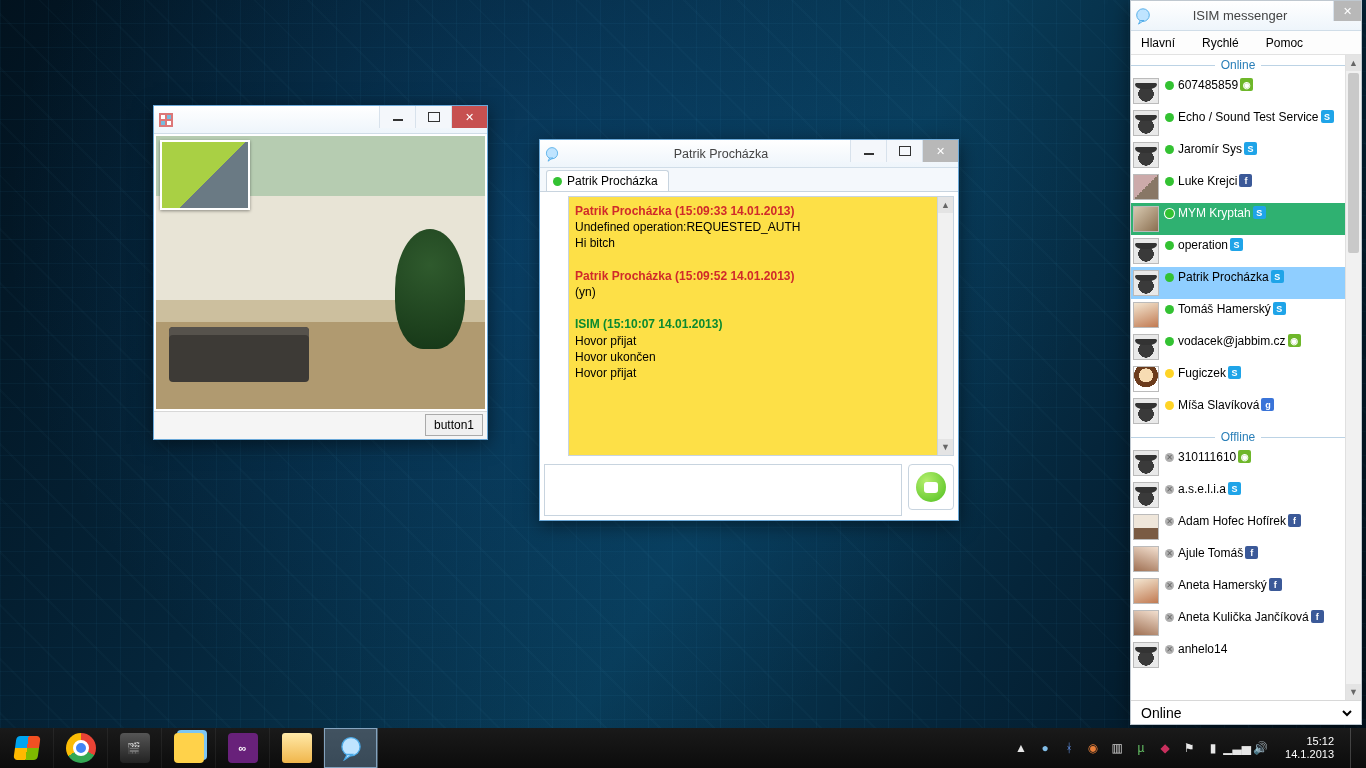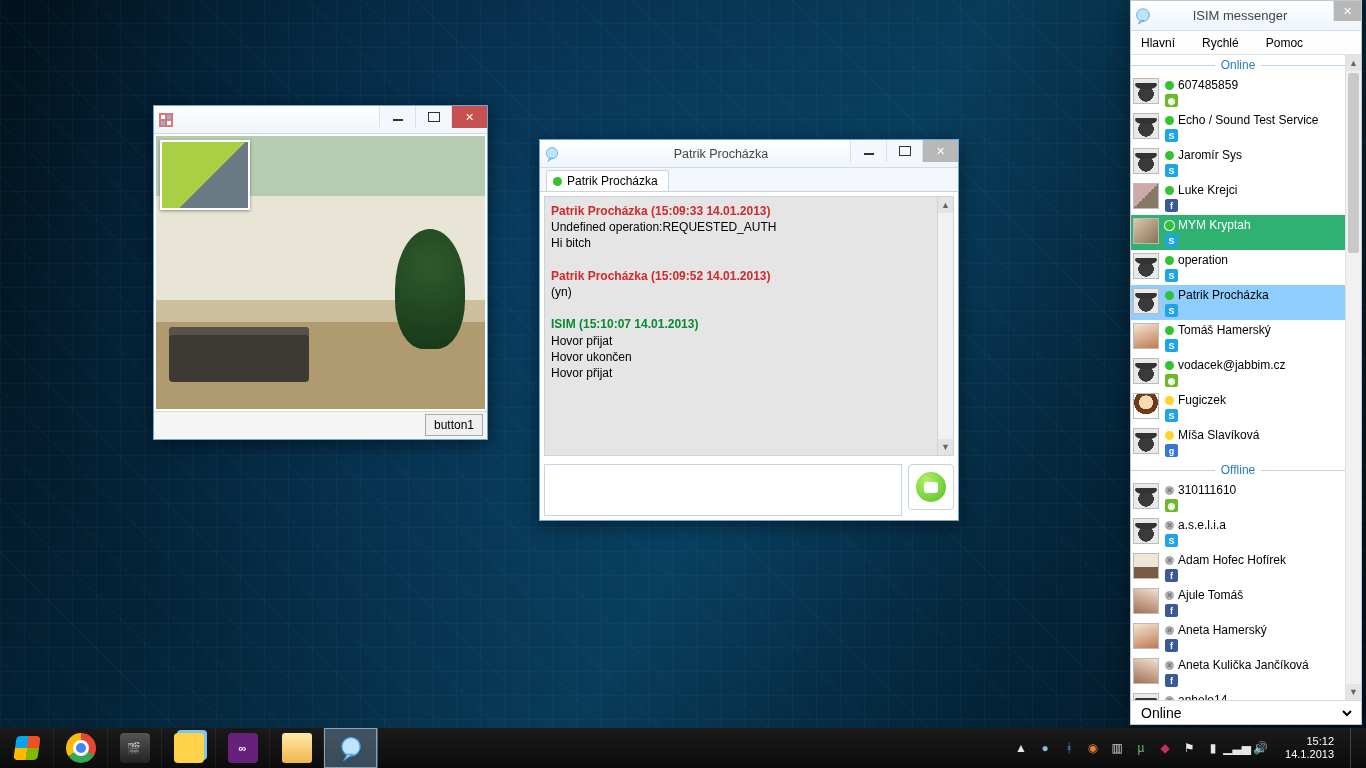--- a/index.html
+++ b/index.html
@@ -58,21 +58,21 @@
 #win-chat { left:539px; top:139px; width:420px; height:382px; }
 #win-chat .ticon svg{width:16px;height:16px;}
 .chat-tabs{ height:24px; display:flex; align-items:flex-end; padding-left:6px; background:#f4f8fc; border-bottom:1px solid #c8d4df;}
 .chat-tab{ display:flex; align-items:center; gap:5px; padding:3px 10px 3px 6px; font-size:12px; background:#fff; border:1px solid #c8d4df; border-bottom:none; border-radius:3px 3px 0 0;}
 .dot{width:9px;height:9px;border-radius:50%;}
 .dot.green{background:#33c232;}
 .dot.yellow{background:#ffd426;}
 .dot.grey{background:#b0b0b0; position:relative;}
 .dot.grey::after{content:"✕"; position:absolute; inset:0; font-size:8px; line-height:9px; text-align:center; color:#666;}
 .chat-body{ flex:1; display:flex; gap:0; padding:4px;}
-.chat-msgs{ flex:1; border:1px solid #c8d4df; padding:6px; font-size:12px; line-height:1.35; overflow:auto; background:#e5e5e5;}
+.chat-msgs{ flex:1; border:1px solid #c8d4df; padding:6px; font-size:12px; line-height:1.35; overflow:auto; background:#fde047;margin-left:24px;}
 .chat-scroll{ width:16px; border:1px solid #c8d4df; border-left:none; background:#f1f1f1; position:relative;}
 .chat-scroll .up, .chat-scroll .dn{position:absolute;left:0;width:100%;height:16px;background:#e4e4e4;display:flex;align-items:center;justify-content:center;font-size:9px;color:#666;}
 .chat-scroll .up{top:0;} .chat-scroll .dn{bottom:0;}
 .msg-head{font-weight:bold;}
 .msg-head.remote{color:#d02a2a;}
 .msg-head.local{color:#0a8a2f;}
 .chat-input-row{ display:flex; gap:6px; padding:4px;}
 .chat-input{ flex:1; height:52px; border:1px solid #c8d4df; padding:4px; font-size:12px; resize:none;}
 .send-btn{ width:46px; height:46px; border:1px solid #c8d4df; border-radius:4px; background:#fff; display:flex; align-items:center; justify-content:center; cursor:pointer;}
 .send-btn .bubble{ width:30px; height:30px; border-radius:50%; background:radial-gradient(circle at 35% 30%, #b5ef6d, #4fbf1e); display:flex; align-items:center; justify-content:center;}
@@ -99,21 +99,21 @@
 .contact.sel-blue{ background:#8fceff;}
 .contact .avatar{ width:26px; height:26px; background:#ccc; border:1px solid #bbb; flex-shrink:0; background-size:cover;}
 .avatar.hat{ background: radial-gradient(circle at 50% 62%, #3a3a3a 0 40%, transparent 41%), linear-gradient(#e9e9e9,#e9e9e9);}
 .avatar.hat::before{content:"";display:block;width:22px;height:6px;margin:4px auto 0;background:#333;border-radius:2px 2px 50% 50%/2px 2px 100% 100%;}
 .avatar.photo1{background:linear-gradient(135deg,#caa 0 50%,#876 50%);}
 .avatar.photo2{background:linear-gradient(135deg,#d7c9b1,#8b6f50);}
 .avatar.photo3{background:linear-gradient(160deg,#f3e6d1,#c17a52);}
 .avatar.photo4{background:linear-gradient(180deg,#efe6da 0 55%,#7a5b43 55%);}
 .avatar.photo5{background:linear-gradient(200deg,#f2dfcf,#a07154);}
 .avatar.anime{background:radial-gradient(circle at 50% 35%,#f7dcb3 0 35%,#6b3b1c 36% 60%,#fff 61%);}
-.contact .meta{ display:flex; flex-direction:column; gap:2px;}
+.contact .meta{ display:flex; flex-direction:row; gap:2px;}
 .contact .row1{display:flex; align-items:center; gap:4px; font-size:12px;}
 .contact .sub{display:flex; gap:3px;}
 .badge{ width:13px; height:13px; border-radius:2px; display:flex; align-items:center; justify-content:center; font-size:9px; font-weight:bold; color:#fff;}
 .badge.skype{background:#1fa4e8;}
 .badge.fb{background:#3b5998;}
 .badge.jabber{background:#6eb72a;}
 .badge.g{background:#3a74d8;}
 .isim-status{ height:24px; border-top:1px solid #d8d8d8; font-size:14px; padding:2px 6px; display:flex; align-items:center; background:#fff;}
 .isim-status select{border:none;font-size:14px;background:transparent;width:100%;}
 

